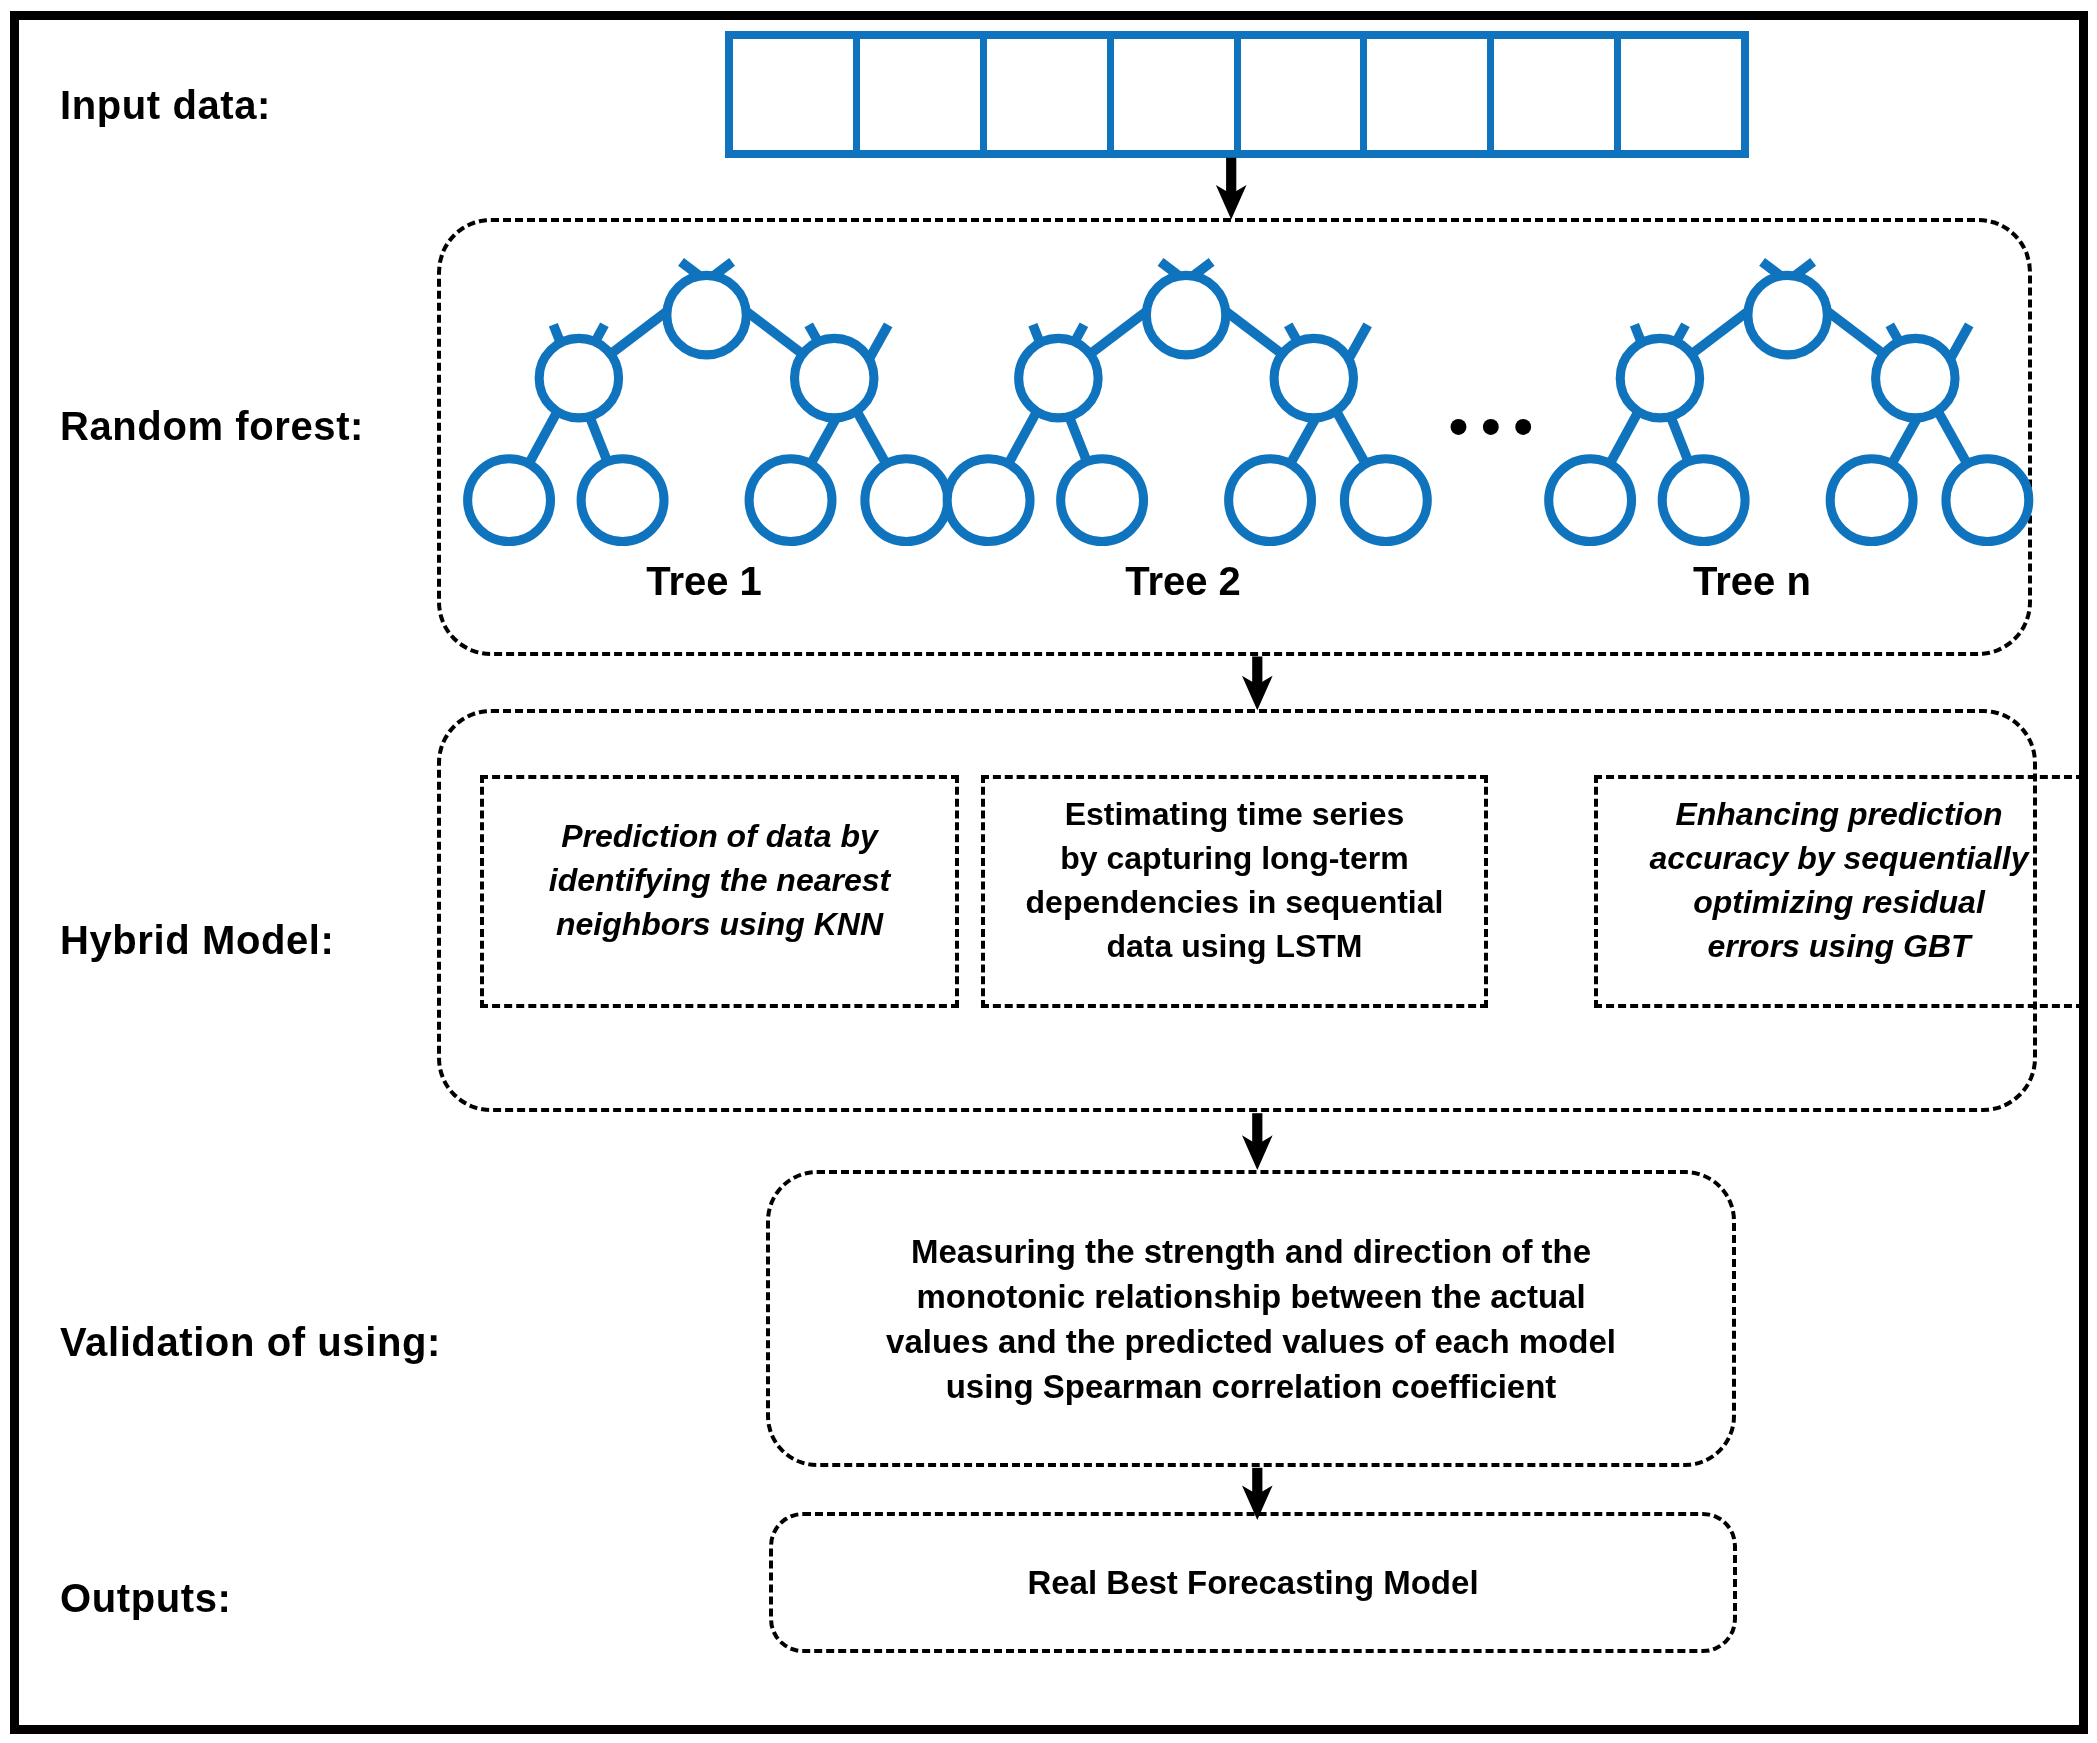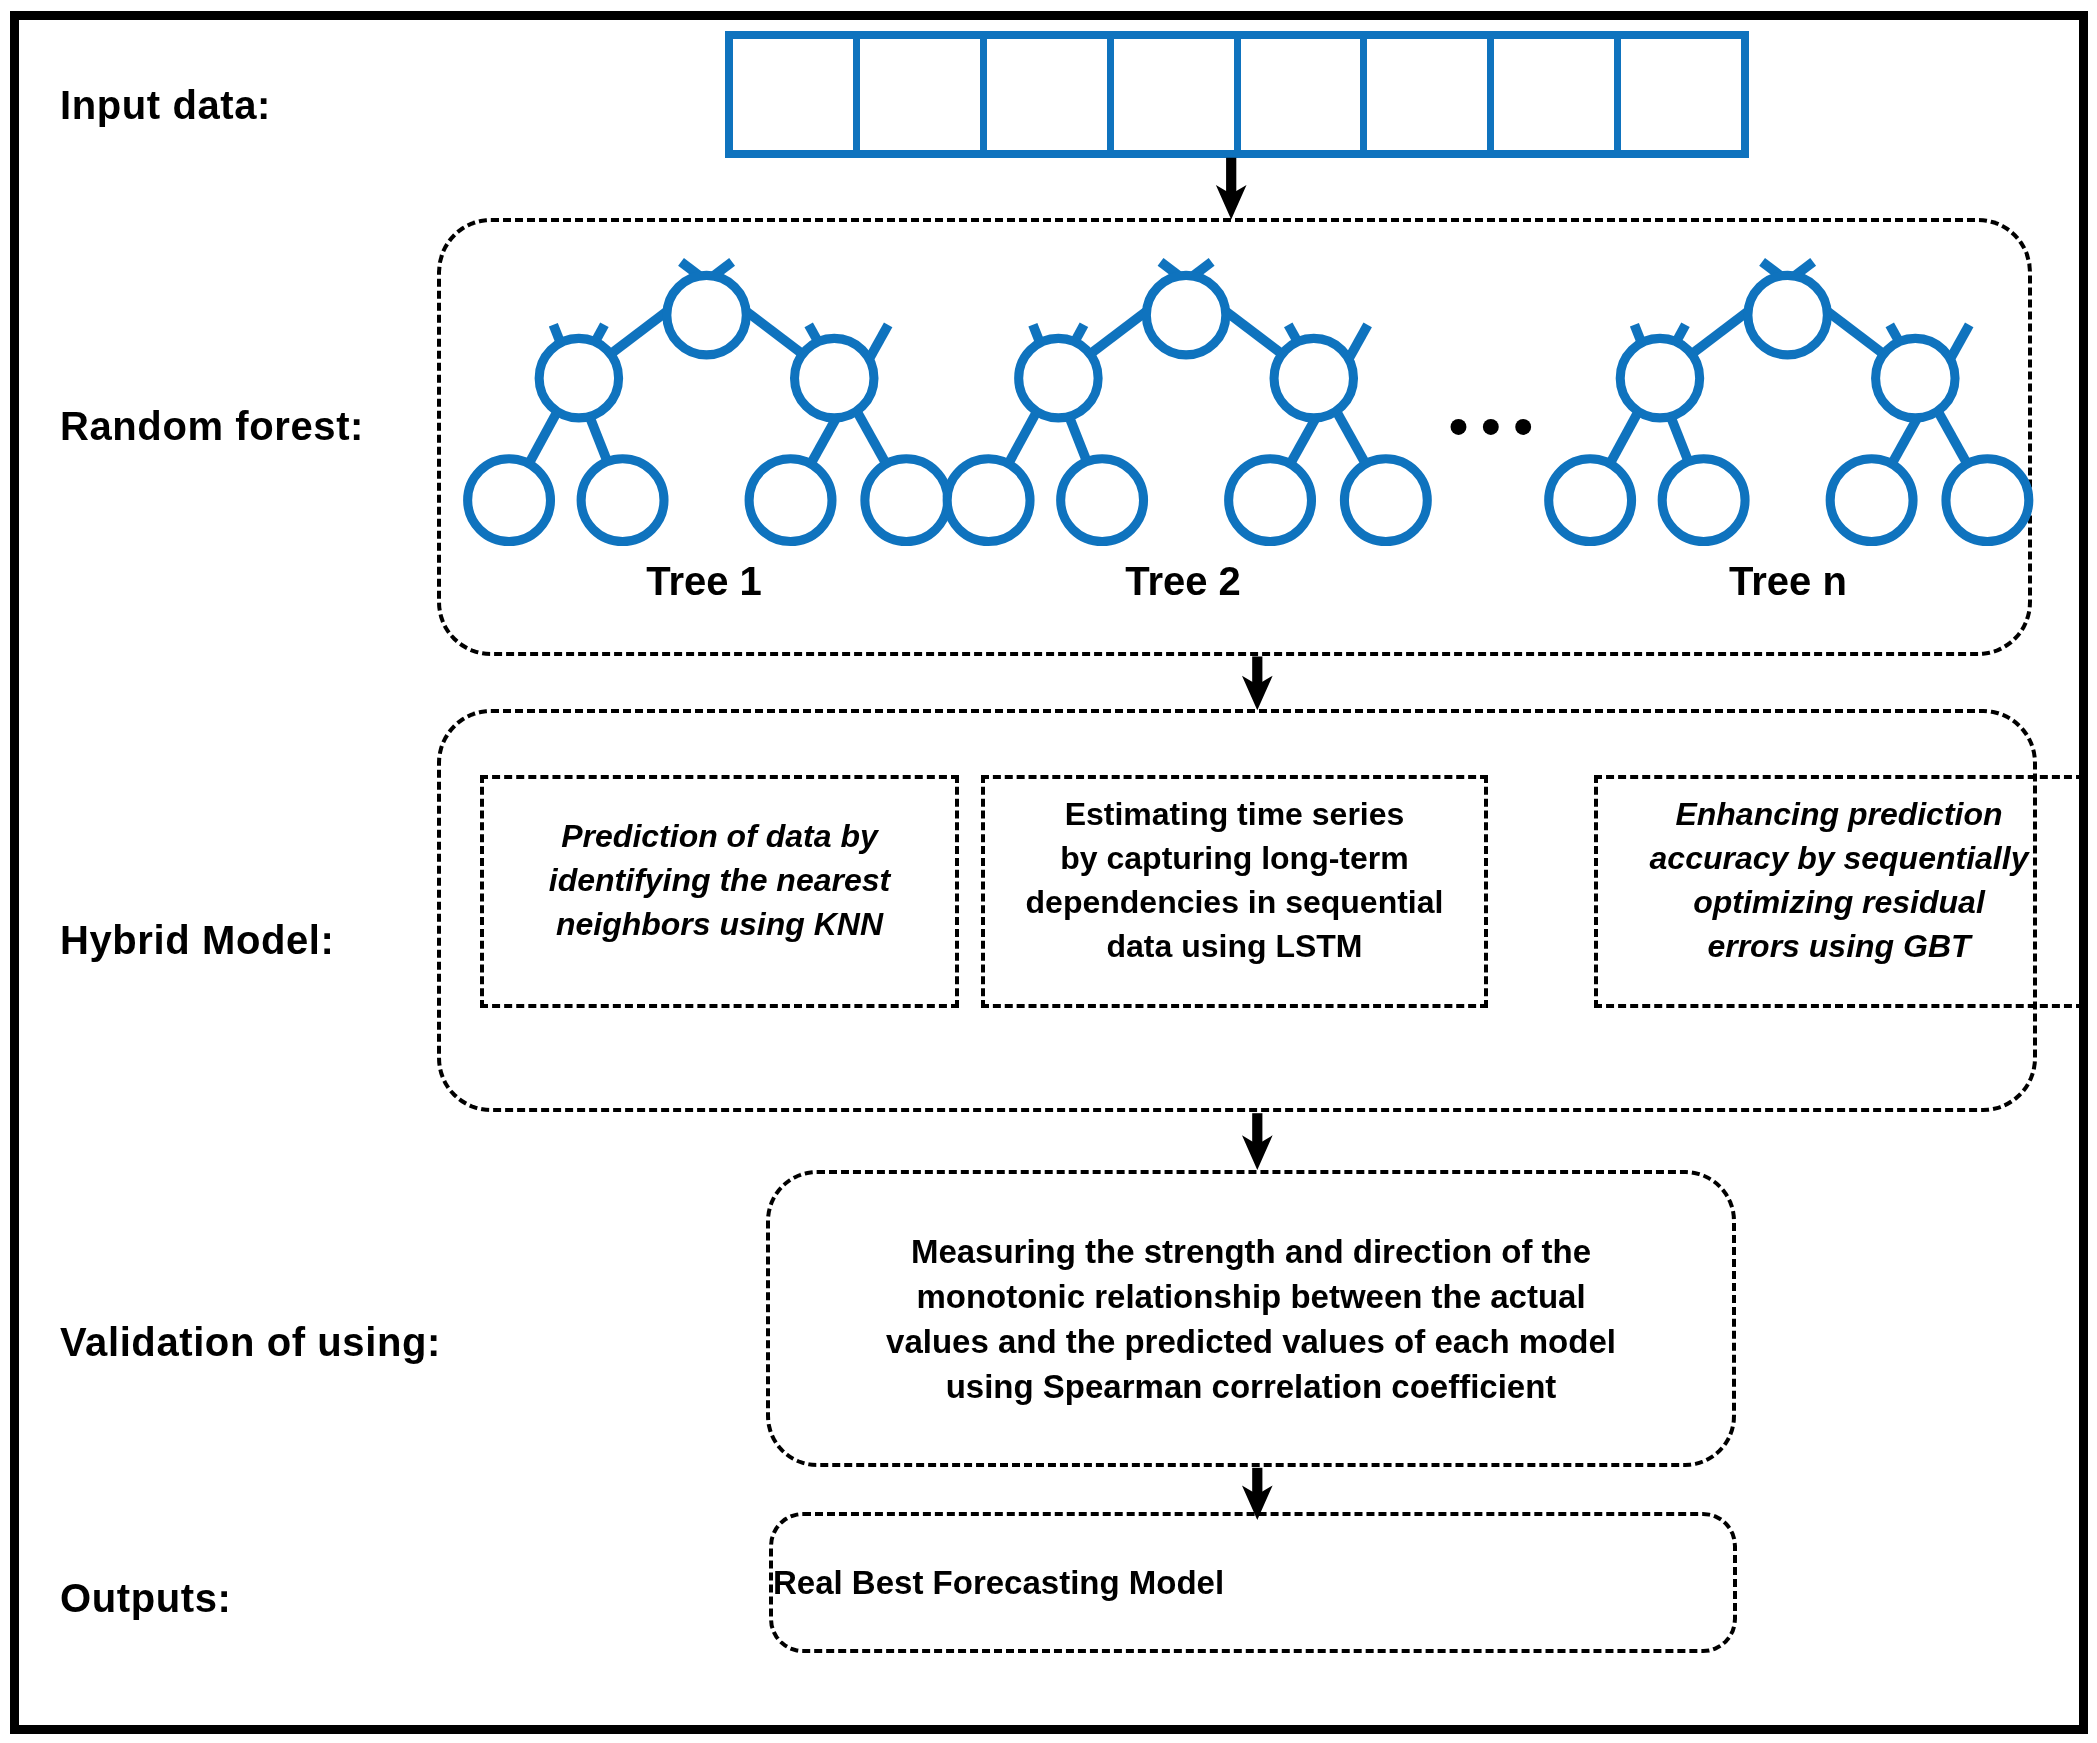--- a/index.html
+++ b/index.html
@@ -19,21 +19,21 @@
   .input-grid .cell{flex:1;border-right:7.4px solid #0F73BE;}
   .input-grid .cell:last-child{border-right:none;}
 
   
   .dash-round{border:4.5px dashed #000;border-radius:54px;box-sizing:border-box;background:transparent;}
   .forest-box{left:437px;top:218px;width:1595px;height:438px;}
   .hybrid-box{left:437px;top:709px;width:1600px;height:403px;}
   .validation-box{left:766px;top:1170px;width:970px;height:297px;border-radius:51px;
                   display:flex;align-items:center;justify-content:center;text-align:center;}
   .outputs-box{left:769px;top:1512px;width:968px;height:141px;border-radius:34px;
-               display:flex;align-items:center;text-align:center;}
+               display:flex;align-items:center;justify-content:center;text-align:center;}
 
   
   .model-box{border:4px dashed #000;box-sizing:border-box;top:775px;height:233px;
              display:flex;align-items:center;justify-content:center;text-align:center;
              padding:11.3px 13.6px 34px 13.6px;}
   .model-box .model-text{font-size:32px;font-weight:bold;line-height:44px;}
   .box-knn{left:480px;width:479px;font-style:italic;}
   .box-lstm{left:981px;width:507px;}
   .box-gbt{left:1594px;width:490px;font-style:italic;}
 
@@ -94,21 +94,21 @@
   <use href="#tree" x="1950" y="55"></use>
   <g fill="#000">
     <circle cx="1800" cy="368" r="14"></circle>
     <circle cx="1857" cy="368" r="14"></circle>
     <circle cx="1914" cy="368" r="14"></circle>
   </g>
 </svg>
 
 <div class="abs tree-label" style="left:704px">Tree 1</div>
 <div class="abs tree-label" style="left:1183px">Tree 2</div>
-<div class="abs tree-label" style="left:1788px">Tree n</div>
+<div class="abs tree-label" style="left:1752px">Tree n</div>
 
 <div class="abs dash-round hybrid-box"></div>
 <div class="abs model-box box-knn">
   <div class="model-text">Prediction of data by<br>identifying the nearest<br>neighbors using KNN</div>
 </div>
 <div class="abs model-box box-lstm">
   <div class="model-text">Estimating time series<br>by capturing long-term<br>dependencies in sequential<br>data using LSTM</div>
 </div>
 <div class="abs model-box box-gbt">
   <div class="model-text">Enhancing prediction<br>accuracy by sequentially<br>optimizing residual<br>errors using GBT</div>

